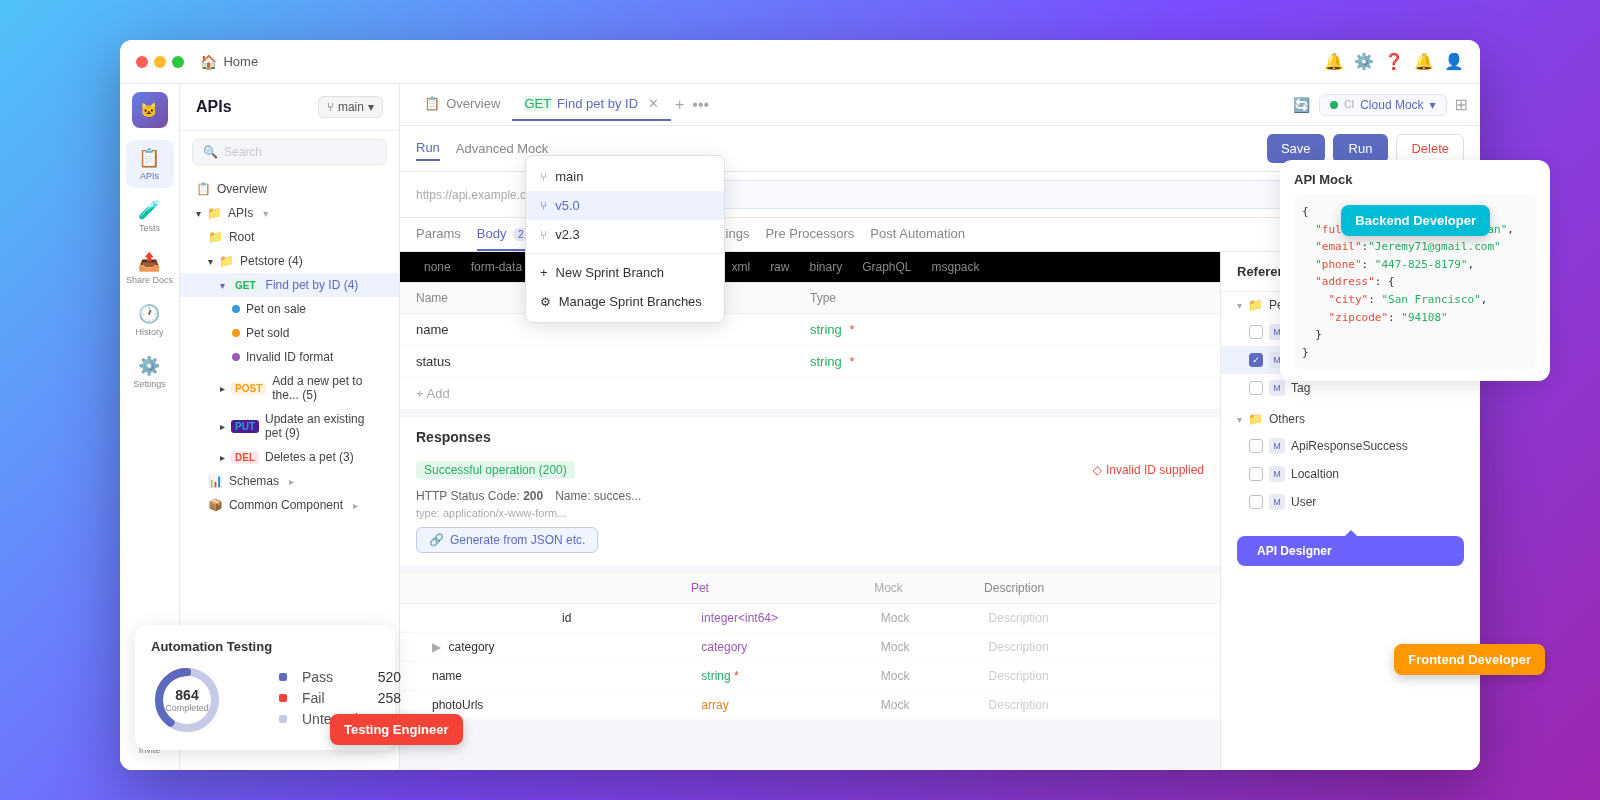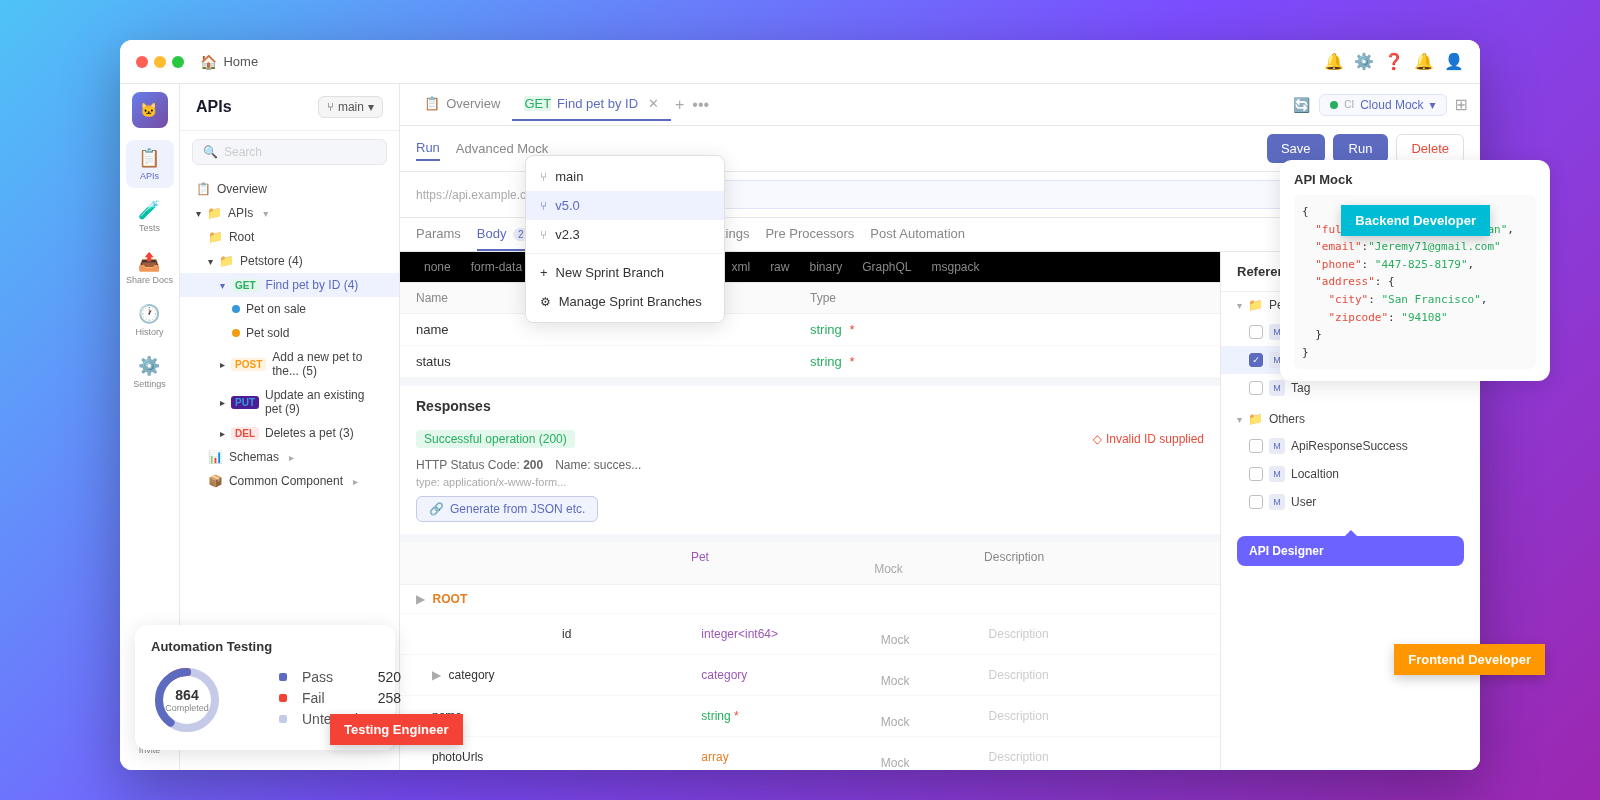--- a/index.html
+++ b/index.html
@@ -465,21 +465,21 @@
       display: flex;
       padding: 8px 16px;
       background: #fafafa;
       border-bottom: 1px solid #f0f0f0;
       font-size: 12px;
       color: #888;
       font-weight: 500;
     }
     .root-col-1 { flex: 1.5; }
     .root-col-2 { flex: 1; color: #9b59b6; }
-    .root-col-3 { flex: 0.6; color: #aaa; margin-top: 12px; }
+    .root-col-3 { flex: 0.6; color: #aaa; }
     .root-col-4 { flex: 1.2; }
     .root-row {
       display: flex;
       padding: 7px 16px;
       border-bottom: 1px solid #f8f8f8;
       align-items: center;
       font-size: 12px;
     }
     .expand-arrow { color: #aaa; margin-right: 4px; }
     .root-key { color: #333; }
@@ -568,21 +568,21 @@
     }
     .dropdown-item.active { background: #eef2ff; color: #5c6bc0; }
     .dropdown-divider {
       height: 1px;
       background: #f0f0f0;
       margin: 4px 0;
     }
     
     .tooltip-badge {
       position: absolute;
-      border-radius: 0;
+      border-radius: 8px;
       padding: 8px 14px;
       font-size: 13px;
       font-weight: 600;
       color: white;
       box-shadow: 0 4px 12px rgba(0,0,0,0.2);
       z-index: 200;
     }
     .tooltip-backend {
       background: #00bcd4;
       top: 205px;
@@ -793,20 +793,24 @@
         </div>
 
         <div class="tree-item tree-indent-3">
           <span class="colored-dot dot-blue"></span>
           <span>Pet on sale</span>
         </div>
         <div class="tree-item tree-indent-3">
           <span class="colored-dot dot-orange"></span>
           <span>Pet sold</span>
         </div>
+        <div class="tree-item tree-indent-3">
+          <span class="colored-dot dot-purple"></span>
+          <span>Invalid ID format</span>
+        </div>
 
         <div class="tree-item tree-indent-2">
           <span style="font-size:10px;">▸</span>
           <span class="method-badge badge-post">POST</span>
           <span>Add a new pet to the... (5)</span>
         </div>
 
         <div class="tree-item tree-indent-2">
           <span style="font-size:10px;">▸</span>
           <span class="method-badge badge-put">PUT</span>
@@ -910,20 +914,21 @@
               <span class="field-col-type">Type</span>
             </div>
             <div class="field-row">
               <span class="field-name">name</span>
               <span class="field-type type-string">string <span class="required-star">*</span></span>
             </div>
             <div class="field-row">
               <span class="field-name">status</span>
               <span class="field-type type-string">string <span class="required-star">*</span></span>
             </div>
+            <div class="add-field">+ Add</div>
           </div>
 
           <div class="responses-section">
             <div class="responses-title">Responses</div>
             <div class="response-row">
               <span class="resp-badge">Successful operation (200)</span>
               <span style="flex:1"></span>
               <span class="resp-invalid">
                 <span>◇</span>
                 Invalid ID supplied
@@ -941,26 +946,20 @@
               <span>Generate from JSON etc.</span>
             </button>
           </div>
 
           <div class="root-table">
             <div class="root-header">
               <span class="root-col-1"></span>
               <span class="root-col-2">Pet</span>
               <span class="root-col-3">Mock</span>
               <span class="root-col-4">Description</span>
-            </div>
-            <div class="root-row">
-              <span class="root-col-1">
-                <span class="expand-arrow">▶</span>
-                <span style="color:#e67e22;font-weight:600;">ROOT</span>
-              </span>
             </div>
             <div class="root-row">
               <span class="root-col-1 root-key" style="padding-left:16px;text-align:center;">id</span>
               <span class="root-col-2 root-type-purple">integer&lt;int64&gt;</span>
               <span class="root-col-3 mock-cell">Mock</span>
               <span class="root-col-4 desc-cell">Description</span>
             </div>
             <div class="root-row">
               <span class="root-col-1 root-key" style="padding-left:16px;">
                 <span class="expand-arrow">▶</span>
@@ -1023,21 +1022,21 @@
             <div class="schema-checkbox"></div>
             <div class="schema-icon">M</div>
             <span>Localtion</span>
           </div>
           <div class="schema-tree-item indent-1">
             <div class="schema-checkbox"></div>
             <div class="schema-icon">M</div>
             <span>User</span>
           </div>
 
-          <div style="margin: 20px 16px 0; background:#6c63ff; color:white; padding:8px 12px; border-radius:8px; font-size:12px; font-weight:600; position:relative;">
+          <div style="margin: 20px 16px 0; background:#6c63ff; color:white; padding:8px 20px; border-radius:8px; font-size:12px; font-weight:600; position:relative;">
             API Designer
             <div style="position:absolute; top:-6px; left:50%; transform:translateX(-50%); width:0; height:0; border-left:6px solid transparent; border-right:6px solid transparent; border-bottom:6px solid #6c63ff;"></div>
           </div>
         </div>
       </div>
     </div>
   </div>
 </div>
 
 <div class="dropdown-overlay" style="position:absolute; top:155px; left:525px;">

